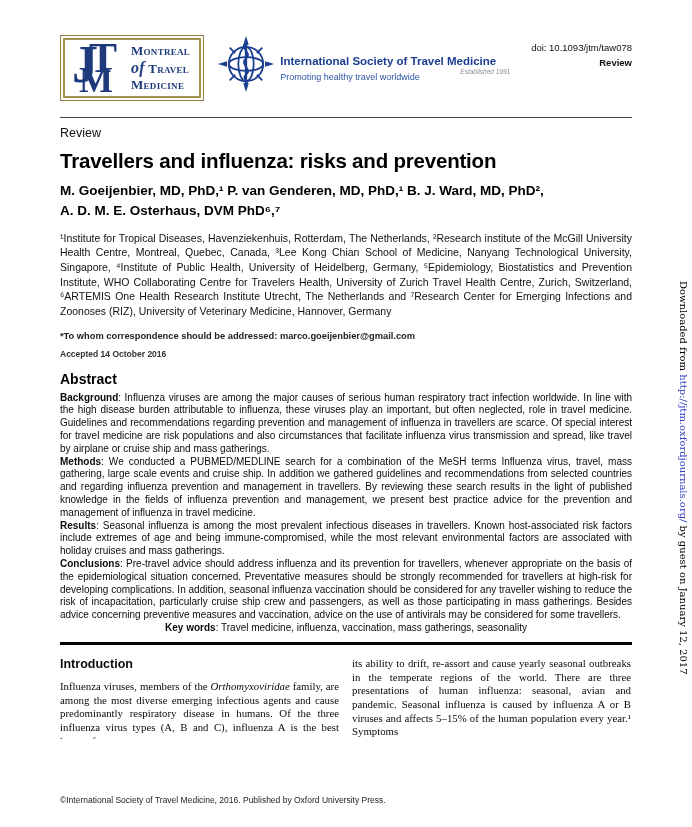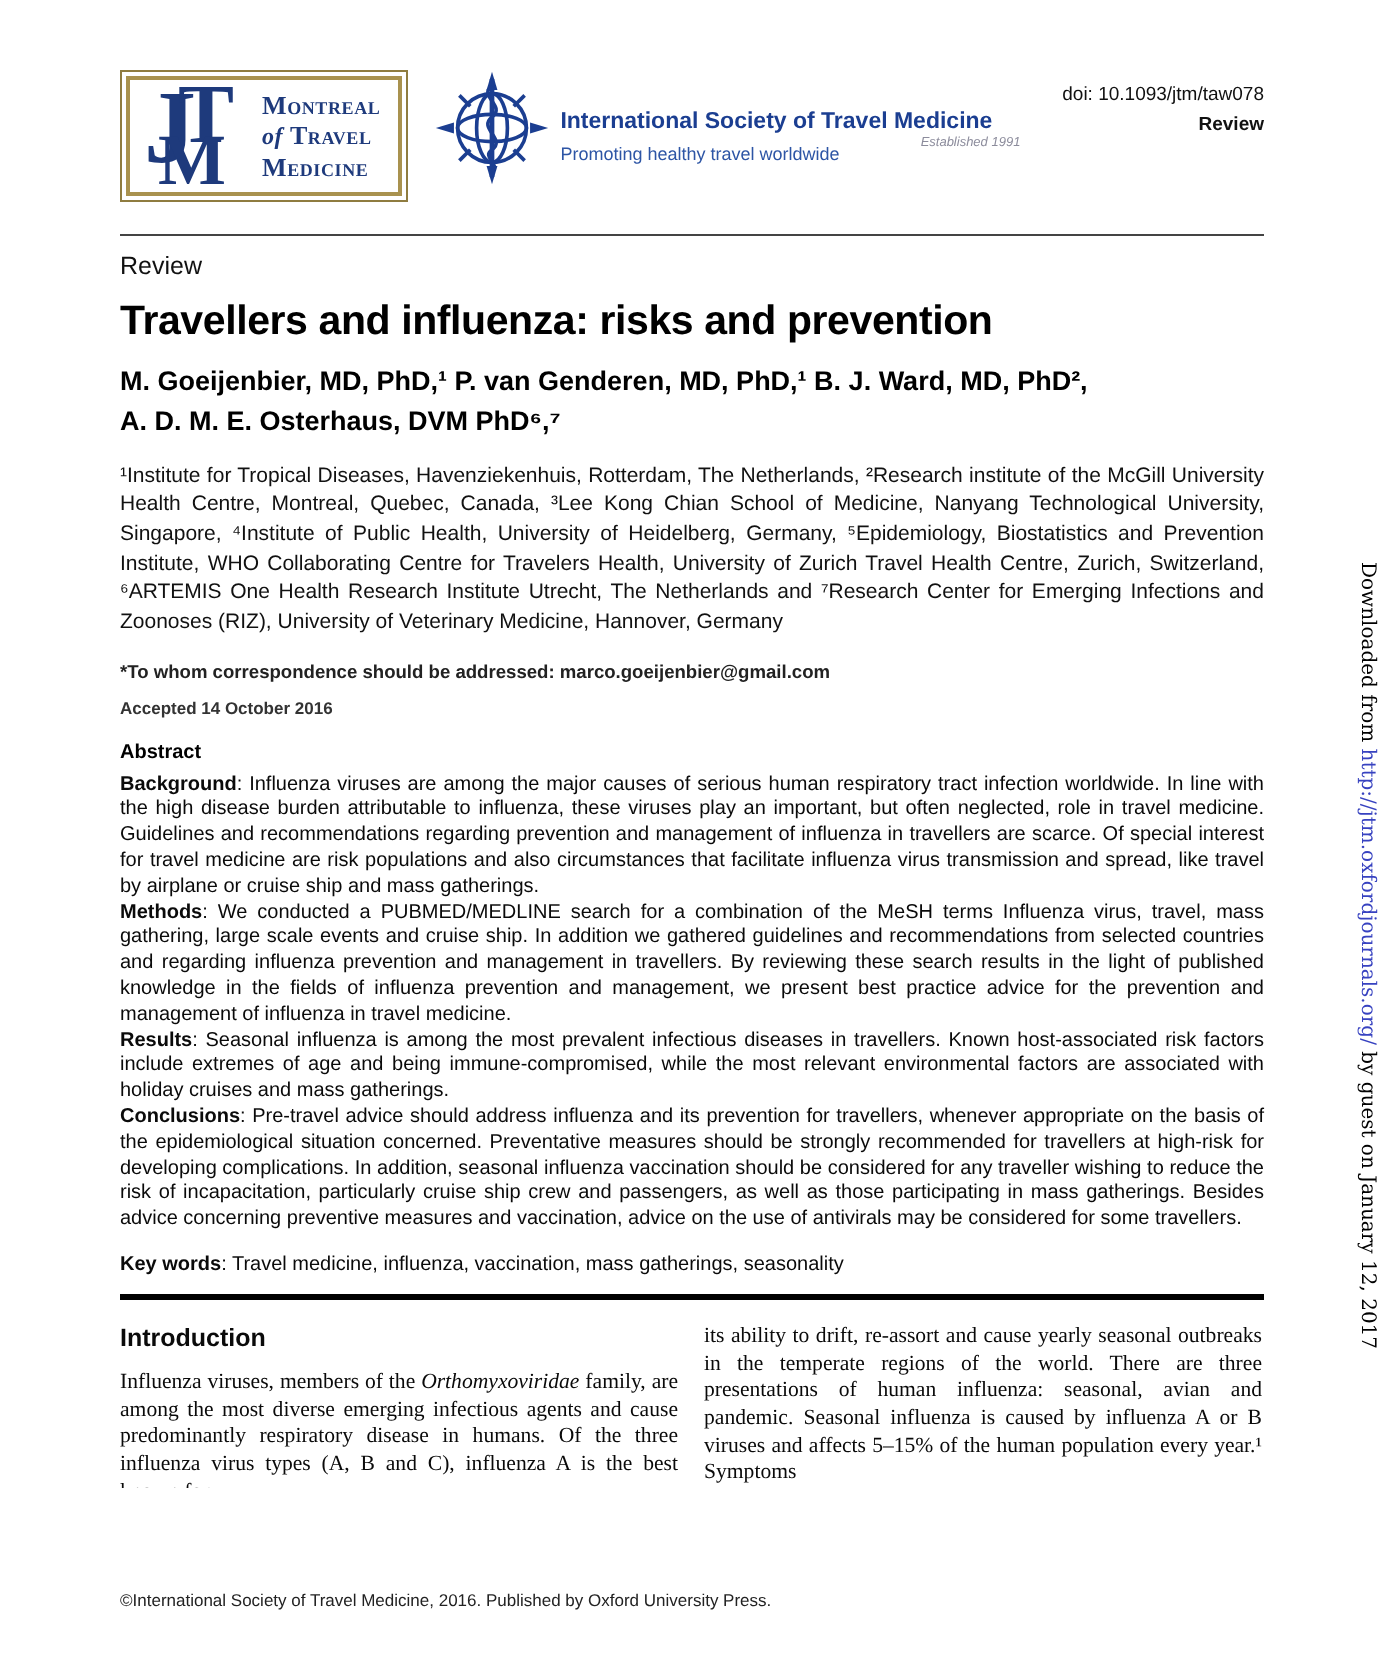--- a/index.html
+++ b/index.html
@@ -11,21 +11,21 @@
   
   .header { display:flex; align-items:flex-start; padding-top:35px; height:101px; }
   .jtm-box { border:1px solid #8f7c40; background:#fff; padding:2px; flex:0 0 auto; }
   .jtm-box-inner { border:2px solid #a9924f; padding:4px 9px 4px 7px; display:flex; align-items:center; gap:9px; height:60px; }
   .jtm-mono { position:relative; width:50px; height:52px; font-family:"Liberation Serif","DejaVu Serif",serif; color:#1e3a7c; font-weight:bold; flex:0 0 auto; }
   .jtm-mono span { position:absolute; line-height:1; }
   .l-j { left:0; top:-3px; font-size:52px; }
   .l-t { left:17px; top:-5px; font-size:42px; }
   .l-m { left:7px; top:20px; font-size:36px; }
   .jtm-name { font-family:"Liberation Serif","DejaVu Serif",serif; font-variant:small-caps; color:#1e3a7c; font-size:13px; line-height:1.18; font-weight:bold; letter-spacing:0.3px; white-space:nowrap; }
-  .jtm-name .of { font-style:italic; font-variant:normal; font-size:12px; }
+  .jtm-name .of { font-style:italic; font-variant:normal; font-size:16px; }
 
   .istm { display:flex; align-items:center; margin-left:13px; gap:5px; }
   .istm svg { flex:0 0 auto; }
   .istm-text { position:relative; width:222px; padding-top:9px; }
   .istm-name { color:#1b3e91; font-weight:bold; font-size:11.5px; line-height:1.1; white-space:nowrap; }
   .istm-tag { color:#2d55a5; font-size:9px; margin-top:4px; }
   .istm-est { position:absolute; right:-8px; top:22px; color:#8c8c9c; font-size:6.5px; font-style:italic; }
 
   .meta { margin-left:auto; text-align:right; padding-top:5px; font-size:9.5px; line-height:1.6; color:#111; }
   .meta-citation { font-style:italic; font-weight:bold; }
@@ -35,24 +35,24 @@
   .header-rule { border-top:1px solid #444; margin-top:16px; }
 
   
   .kicker { margin-top:8px; font-size:12.5px; color:#111; }
   .title { margin-top:9px; font-size:20.5px; font-weight:bold; color:#000; letter-spacing:-0.2px; }
   .authors { margin-top:8px; font-size:13.5px; font-weight:bold; line-height:1.5; color:#000; }
   .affils { margin-top:9px; font-size:10.5px; line-height:1.4; text-align:justify; color:#111; }
   .corresp { margin-top:12px; font-size:9.3px; font-weight:bold; color:#222; }
   .accepted { margin-top:8px; font-size:8.5px; font-weight:bold; color:#333; }
 
-  .abs-head { margin-top:12px; font-size:10px; font-weight:bold; }
+  .abs-head { margin-top:12px; font-size:14px; font-weight:bold; }
   .abstract { margin-top:5px; font-size:10px; line-height:1.28; text-align:justify; color:#0a0a0a; }
   .abstract p { margin:0; }
-  .keywords { margin-top:10px; font-size:10px; color:#0a0a0a; }
+  .keywords { margin-top:0; font-size:10px; color:#0a0a0a;text-align:center; }
 
   .thick-rule { margin-top:9px; border-top:3px solid #000; }
 
   
   .columns { display:flex; gap:13px; margin-top:12px; height:82px; overflow:hidden; }
   .col { width:279px; font-family:"Liberation Serif","DejaVu Serif",serif; font-size:10.8px; line-height:1.27; text-align:justify; color:#0a0a0a; }
   .col-head { font-family:"Liberation Sans","DejaVu Sans",sans-serif; font-size:12.5px; font-weight:bold; margin-bottom:7px; }
   .italic { font-style:italic; }
 
   

